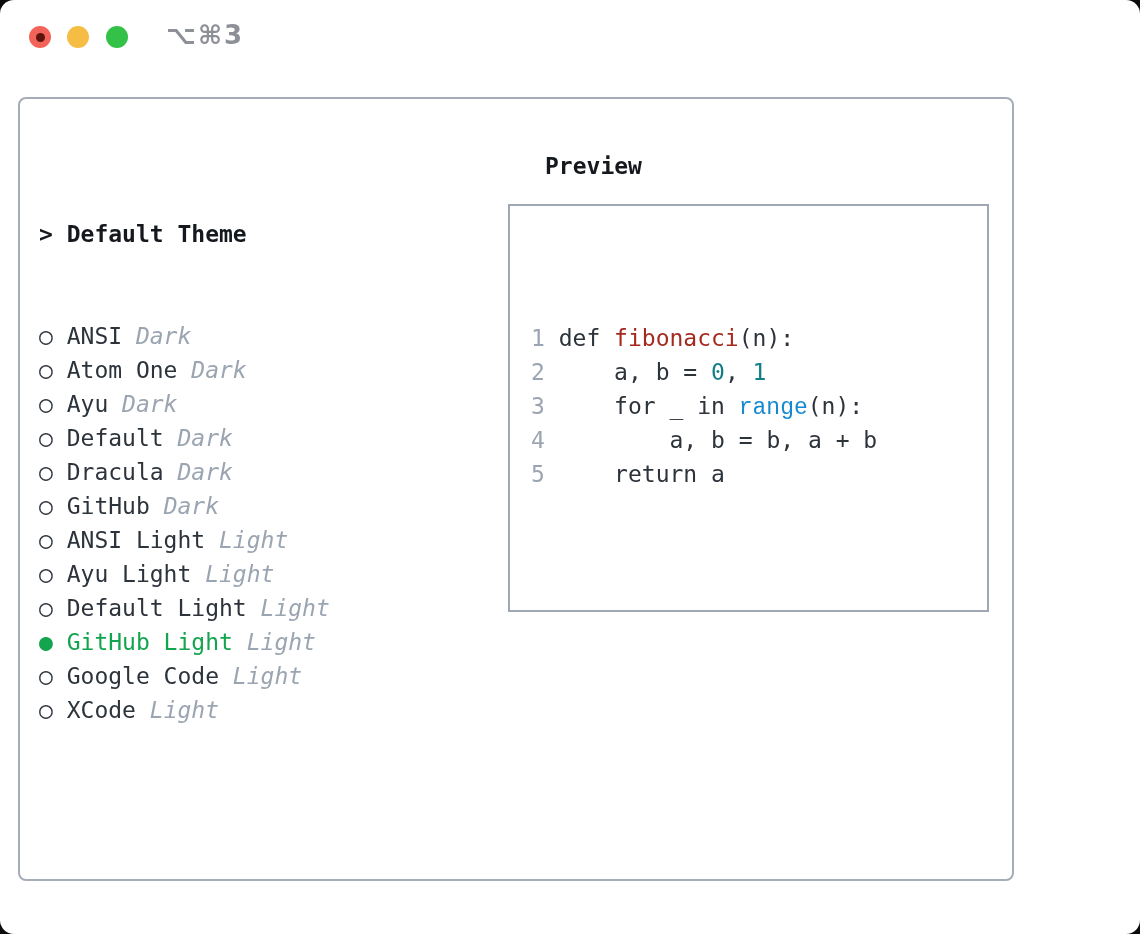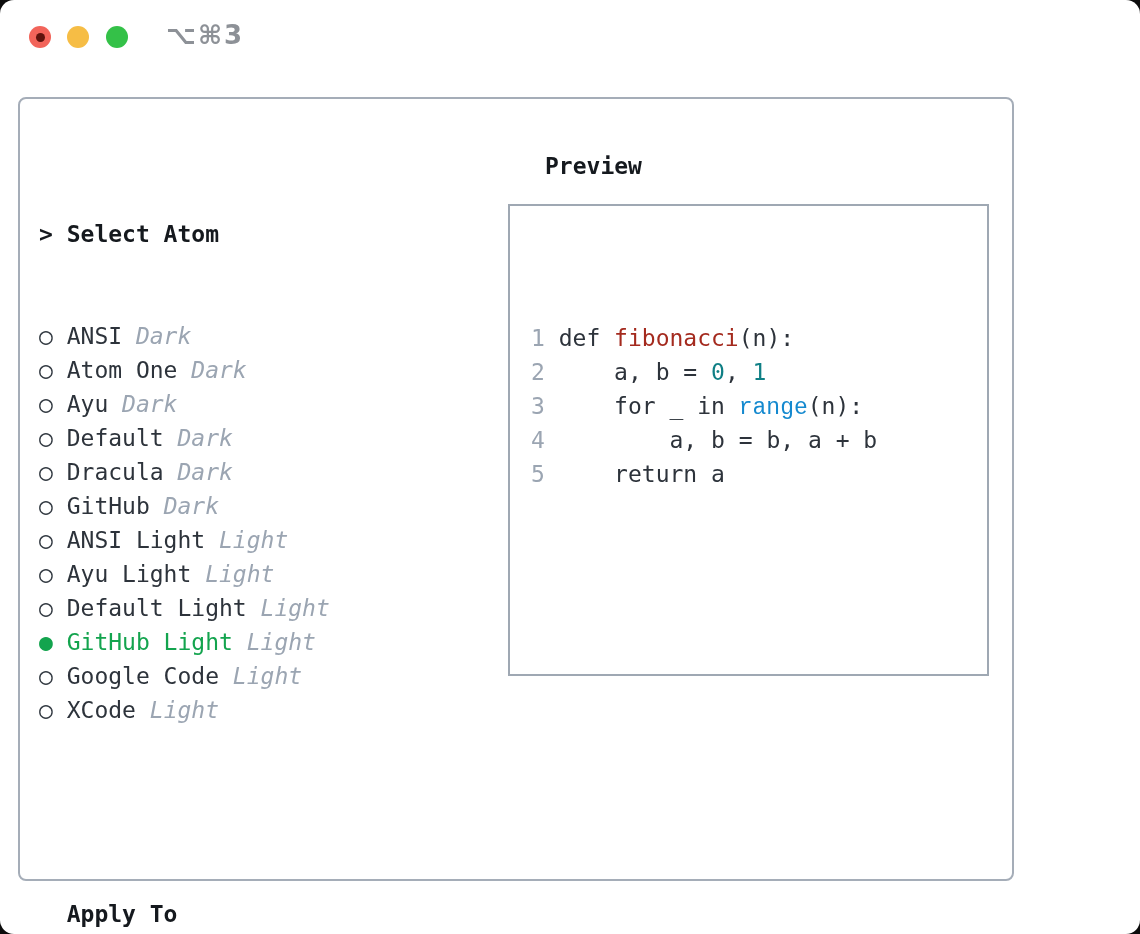--- a/index.html
+++ b/index.html
@@ -56,21 +56,21 @@
   .tname{color:var(--text);}
   .tname.sel{color:var(--selection-green);}
   .marker.ring{color:#353c44;}
   .marker.dot{color:var(--selection-green);}
 
   .preview-title{
     position:absolute;left:481px;top:50px;height:34px;
     font-size:23px;line-height:34px;font-weight:bold;color:var(--text-strong);white-space:pre;margin-left:44px;
   }
   .preview-box{
-    position:absolute;left:488px;top:105px;width:481px;height:472px;
+    position:absolute;left:488px;top:105px;width:481px;height:408px;
     border:2px solid var(--box-border);box-sizing:border-box;background:#fff;
     padding:47px 0 0 21px;
     font-size:23px;line-height:34px;white-space:pre;overflow:hidden;
   }
   .crow{height:34px;}
   .ln{color:var(--muted);}
   .tok-plain{color:var(--text);}
   .tok-func{color:var(--function-red);}
   .tok-num{color:var(--number-teal);}
   .tok-builtin{color:var(--builtin-blue);font-family:Liberation Mono, monospace;}
@@ -83,24 +83,23 @@
   <button class="traffic t-close">
     <span class="dot"></span>
   </button>
   <button class="traffic t-min"></button>
   <button class="traffic t-zoom"></button>
   <div class="shortcut">⌥⌘3</div>
 
   <div class="panel">
 
     <div class="left-col">
-      <div class="row header-row"><span class="marker">&gt;</span><span class="header-text">Select Atom</span></div>
+      <div class="row header-row"><span class="marker">&gt;</span><span class="header-text">Default Theme</span></div>
       <div><div class="row"><span class="marker ring">○</span><span class="tname">ANSI</span><span class="muted"> Dark</span></div><div class="row"><span class="marker ring">○</span><span class="tname">Atom One</span><span class="muted"> Dark</span></div><div class="row"><span class="marker ring">○</span><span class="tname">Ayu</span><span class="muted"> Dark</span></div><div class="row"><span class="marker ring">○</span><span class="tname">Default</span><span class="muted"> Dark</span></div><div class="row"><span class="marker ring">○</span><span class="tname">Dracula</span><span class="muted"> Dark</span></div><div class="row"><span class="marker ring">○</span><span class="tname">GitHub</span><span class="muted"> Dark</span></div><div class="row"><span class="marker ring">○</span><span class="tname">ANSI Light</span><span class="muted"> Light</span></div><div class="row"><span class="marker ring">○</span><span class="tname">Ayu Light</span><span class="muted"> Light</span></div><div class="row"><span class="marker ring">○</span><span class="tname">Default Light</span><span class="muted"> Light</span></div><div class="row"><span class="marker dot">●</span><span class="tname sel">GitHub Light</span><span class="muted"> Light</span></div><div class="row"><span class="marker ring">○</span><span class="tname">Google Code</span><span class="muted"> Light</span></div><div class="row"><span class="marker ring">○</span><span class="tname">XCode</span><span class="muted"> Light</span></div></div>
       <div class="row spacer"></div>
-      <div class="row header-row"><span class="marker"></span><span class="header-text">Apply To</span></div>
       
       
       
       
     </div>
 
     <div class="preview-title">Preview</div>
 
     <div class="preview-box">
       <div><div class="crow"><span class="ln">1 </span><span class="tok-plain">def </span><span class="tok-func">fibonacci</span><span class="tok-plain">(n):</span></div><div class="crow"><span class="ln">2 </span><span class="tok-plain">    a, b = </span><span class="tok-num">0</span><span class="tok-plain">, </span><span class="tok-num">1</span></div><div class="crow"><span class="ln">3 </span><span class="tok-plain">    for _ in </span><span class="tok-builtin">range</span><span class="tok-plain">(n):</span></div><div class="crow"><span class="ln">4 </span><span class="tok-plain">        a, b = b, a + b</span></div><div class="crow"><span class="ln">5 </span><span class="tok-plain">    return a</span></div></div>

